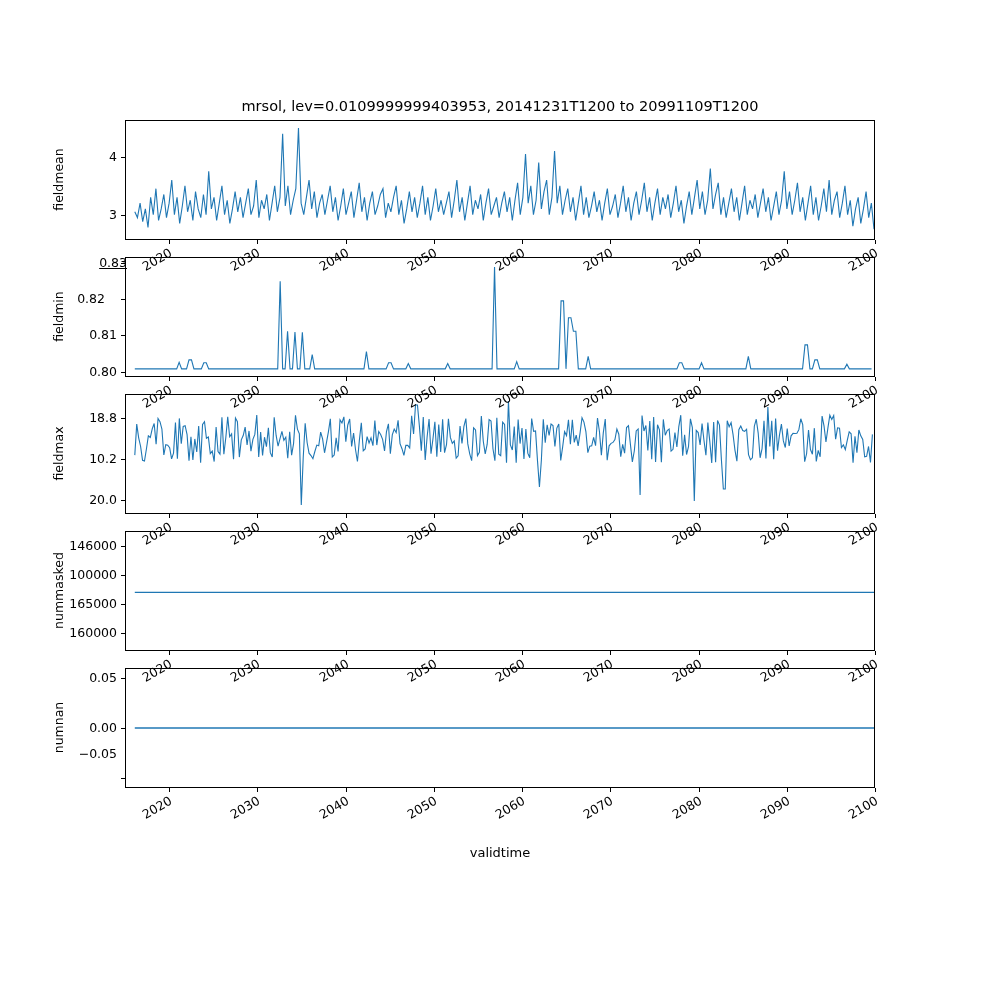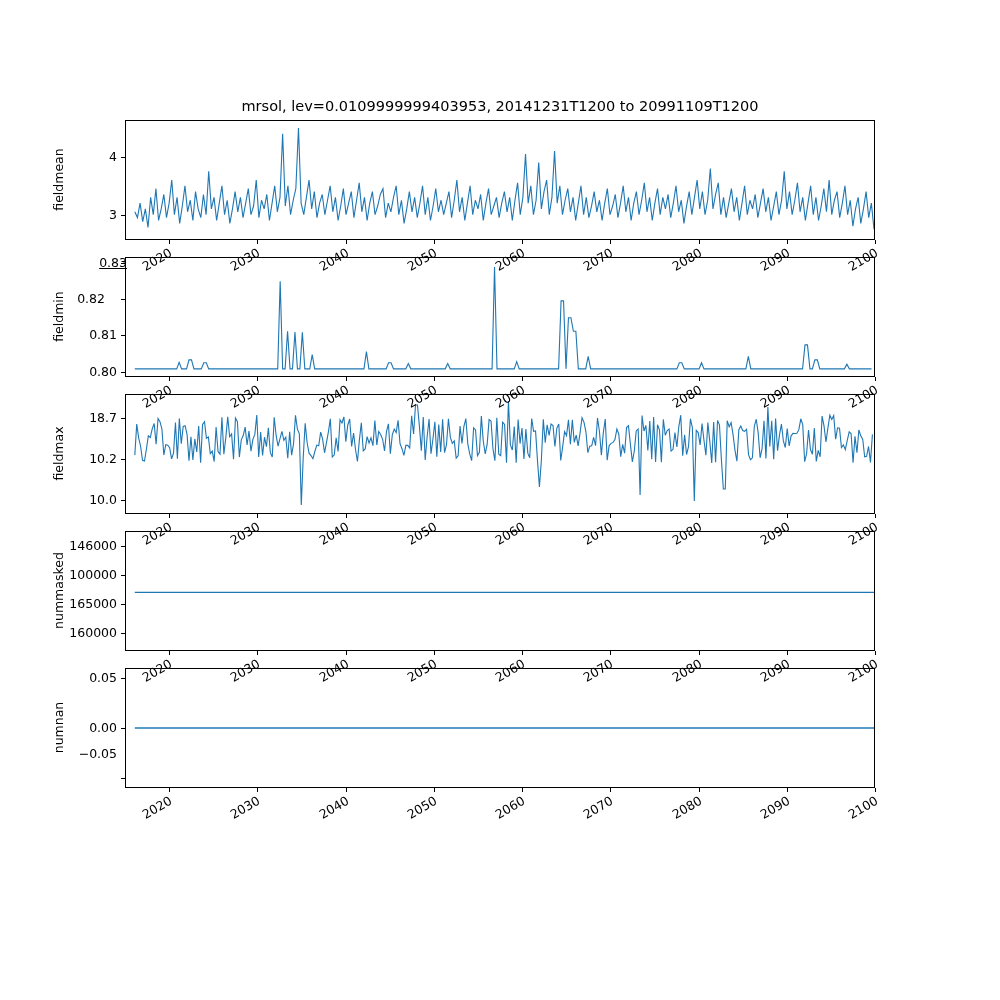--- a/index.html
+++ b/index.html
@@ -84,20 +84,21 @@
 
   <div class="panel" id="panel4" style="left:125px;top:668px;width:750px;height:120px;">
     <div class="plotarea">
       <svg viewBox="0 0 750 120" preserveAspectRatio="none">
         <polyline id="line4" fill="none" stroke="#1f77b4" stroke-width="1.3" vector-effect="non-scaling-stroke" points="8.82,60.00 750.00,60.00"></polyline>
       </svg>
     </div>
   </div>
   <div class="ylabel" style="left:-2px;top:720px;width:120px;text-align:center;transform:rotate(-90deg);">numnan</div>
 
+  <div class="xlabel" style="top:845px;">validtime</div>
 
   <div id="ticklayer">
       <div class="ytickmark" style="left:121px;top:215.3px;"></div>
       <div class="ytick" style="left:49px;top:207.3px;width:68px;">3</div>
       <div class="ytickmark" style="left:121px;top:156.5px;"></div>
       <div class="ytick" style="left:49px;top:148.5px;width:68px;">4</div>
       <div class="xtickmark" style="left:169.1px;top:240px;"></div>
       <div class="xtick" style="left:125.1px;top:245px;width:42px;text-align:right;">2020</div>
       <div class="xtickmark" style="left:257.4px;top:240px;"></div>
       <div class="xtick" style="left:213.4px;top:245px;width:42px;text-align:right;">2030</div>
@@ -135,25 +136,25 @@
       <div class="xtick" style="left:478.1px;top:382px;width:42px;text-align:right;">2060</div>
       <div class="xtickmark" style="left:610.3px;top:377px;"></div>
       <div class="xtick" style="left:566.3px;top:382px;width:42px;text-align:right;">2070</div>
       <div class="xtickmark" style="left:698.5px;top:377px;"></div>
       <div class="xtick" style="left:654.5px;top:382px;width:42px;text-align:right;">2080</div>
       <div class="xtickmark" style="left:786.8px;top:377px;"></div>
       <div class="xtick" style="left:742.8px;top:382px;width:42px;text-align:right;">2090</div>
       <div class="xtickmark" style="left:875.0px;top:377px;"></div>
       <div class="xtick" style="left:831.0px;top:382px;width:42px;text-align:right;">2100</div>
       <div class="ytickmark" style="left:121px;top:499.8px;"></div>
-      <div class="ytick" style="left:49px;top:491.8px;width:68px;">10.0</div>
+      <div class="ytick" style="left:49px;top:491.8px;width:68px;">20.0</div>
       <div class="ytickmark" style="left:121px;top:459.1px;"></div>
       <div class="ytick" style="left:49px;top:451.1px;width:68px;">10.2</div>
       <div class="ytickmark" style="left:121px;top:418.4px;"></div>
-      <div class="ytick" style="left:49px;top:410.4px;width:68px;">18.7</div>
+      <div class="ytick" style="left:49px;top:410.4px;width:68px;">18.8</div>
       <div class="xtickmark" style="left:169.1px;top:514px;"></div>
       <div class="xtick" style="left:125.1px;top:519px;width:42px;text-align:right;">2020</div>
       <div class="xtickmark" style="left:257.4px;top:514px;"></div>
       <div class="xtick" style="left:213.4px;top:519px;width:42px;text-align:right;">2030</div>
       <div class="xtickmark" style="left:345.6px;top:514px;"></div>
       <div class="xtick" style="left:301.6px;top:519px;width:42px;text-align:right;">2040</div>
       <div class="xtickmark" style="left:433.8px;top:514px;"></div>
       <div class="xtick" style="left:389.8px;top:519px;width:42px;text-align:right;">2050</div>
       <div class="xtickmark" style="left:522.1px;top:514px;"></div>
       <div class="xtick" style="left:478.1px;top:519px;width:42px;text-align:right;">2060</div>

